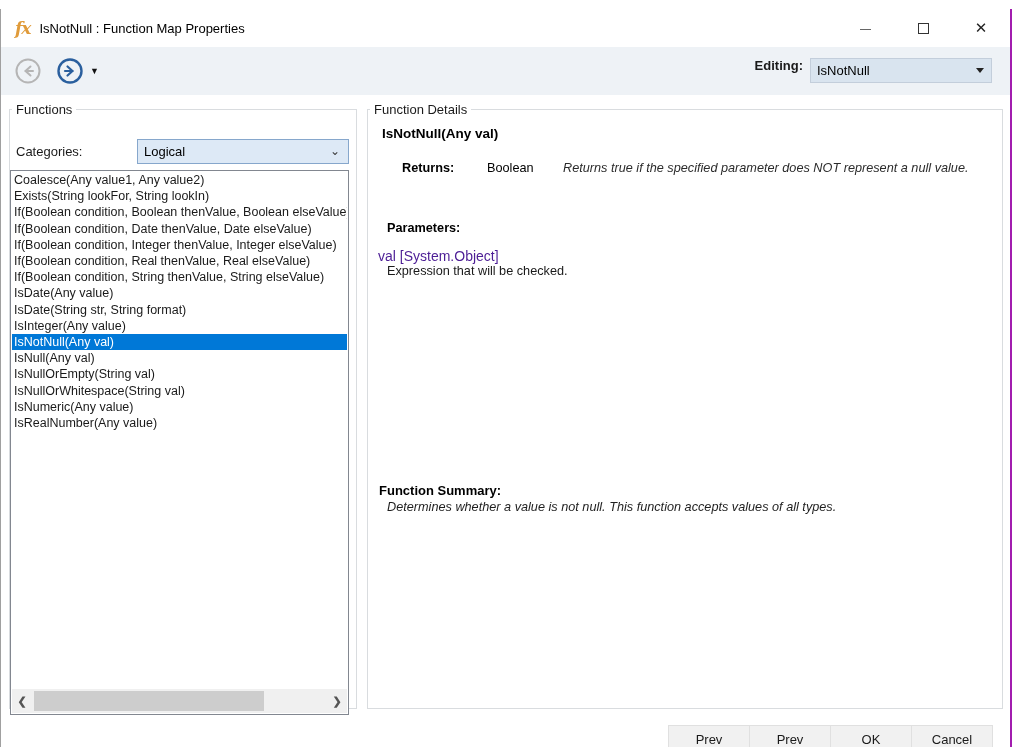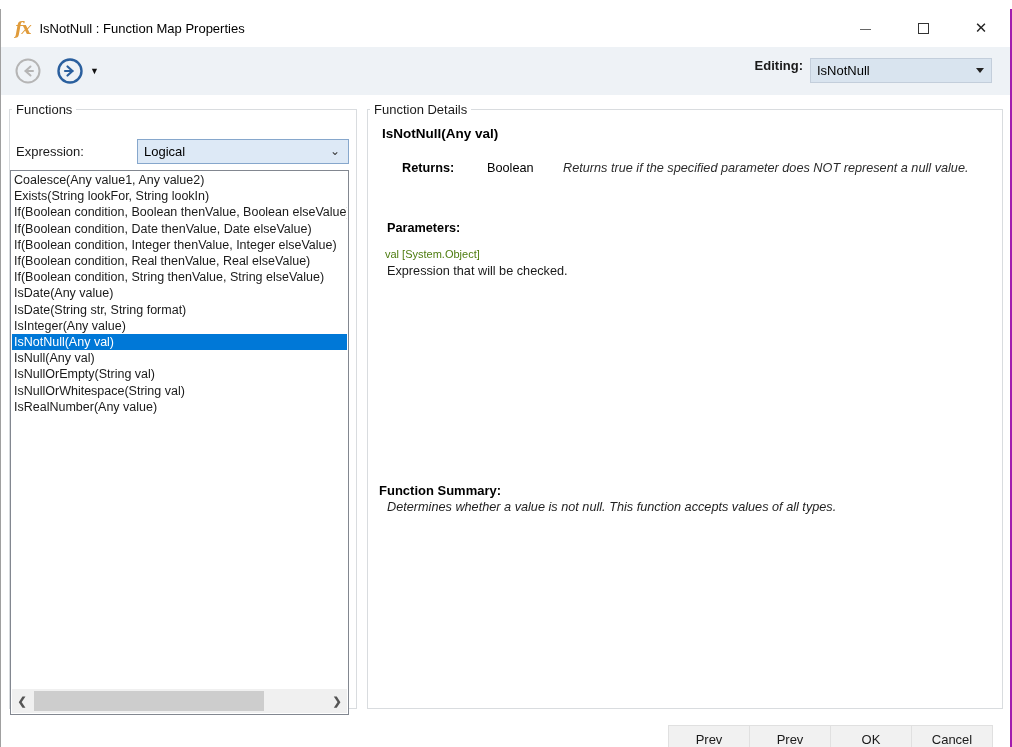--- a/index.html
+++ b/index.html
@@ -61,21 +61,21 @@
   .hs-track{position:relative;flex:1;height:24px;}
   .hs-thumb{position:absolute;left:2px;top:2px;height:20px;width:78%;background:#cdcdcd;}
 
   
   .fd-signature{position:absolute;left:14px;top:9px;font-size:13.5px;font-weight:bold;color:#000;}
   .fd-row-returns{position:absolute;left:34px;top:44px;display:flex;font-size:12.7px;}
   .fd-returns-label{font-weight:bold;width:85px;}
   .fd-returns-type{width:76px;}
   .fd-returns-desc{font-style:italic;color:#2b2b2b;}
   .fd-params-label{position:absolute;left:19px;top:104px;font-size:12.7px;font-weight:bold;}
-  .fd-param-name{position:absolute;left:17px;top:131px;font-size:11px;color:#4d7c0f;}
+  .fd-param-name{position:absolute;left:10px;top:131px;font-size:14px;color:#4c1d95;}
   .fd-param-desc{position:absolute;left:19px;top:147px;font-size:12.7px;color:#1a1a1a;}
   .fd-summary-label{position:absolute;left:11px;top:366px;font-size:13px;font-weight:bold;color:#000;}
   .fd-summary{position:absolute;left:19px;top:383px;font-size:12.7px;font-style:italic;color:#1f1f1f;}
 
   
   .footer-buttons{position:absolute;right:17px;top:716px;display:flex;}
   .dlg-btn{width:82px;height:29px;background:#f1f1f1;border:1px solid #e0e0e0;margin-left:-1px;font-family:"Liberation Sans",sans-serif;font-size:13px;color:#1a1a1a;}
 </style>
 </head>
 <body>
@@ -113,41 +113,42 @@
       <span class="editing-label">Editing:</span>
       <div class="editing-combo">
         <span class="val">IsNotNull</span>
         <span class="caret"></span>
       </div>
     </div>
   </div>
 
   <fieldset class="gb-functions">
     <legend>Functions</legend>
-    <span class="cat-label">Expression:</span>
+    <span class="cat-label">Categories:</span>
     <div class="cat-combo">
       <span class="val">Logical</span>
       <span class="chev">⌄</span>
     </div>
     <div class="listbox">
       <div class="list-items">
           <div class="list-item">Coalesce(Any value1, Any value2)</div>
           <div class="list-item">Exists(String lookFor, String lookIn)</div>
           <div class="list-item">If(Boolean condition, Boolean thenValue, Boolean elseValue)</div>
           <div class="list-item">If(Boolean condition, Date thenValue, Date elseValue)</div>
           <div class="list-item">If(Boolean condition, Integer thenValue, Integer elseValue)</div>
           <div class="list-item">If(Boolean condition, Real thenValue, Real elseValue)</div>
           <div class="list-item">If(Boolean condition, String thenValue, String elseValue)</div>
           <div class="list-item">IsDate(Any value)</div>
           <div class="list-item">IsDate(String str, String format)</div>
           <div class="list-item">IsInteger(Any value)</div>
           <div class="list-item selected">IsNotNull(Any val)</div>
           <div class="list-item">IsNull(Any val)</div>
           <div class="list-item">IsNullOrEmpty(String val)</div>
           <div class="list-item">IsNullOrWhitespace(String val)</div>
+          <div class="list-item">IsNumeric(Any value)</div>
           <div class="list-item">IsRealNumber(Any value)</div>
         </div>
       <div class="hscroll">
         <div class="hs-arrow">❮</div>
         <div class="hs-track">
           <div class="hs-thumb"></div>
         </div>
         <div class="hs-arrow">❯</div>
       </div>
     </div>

